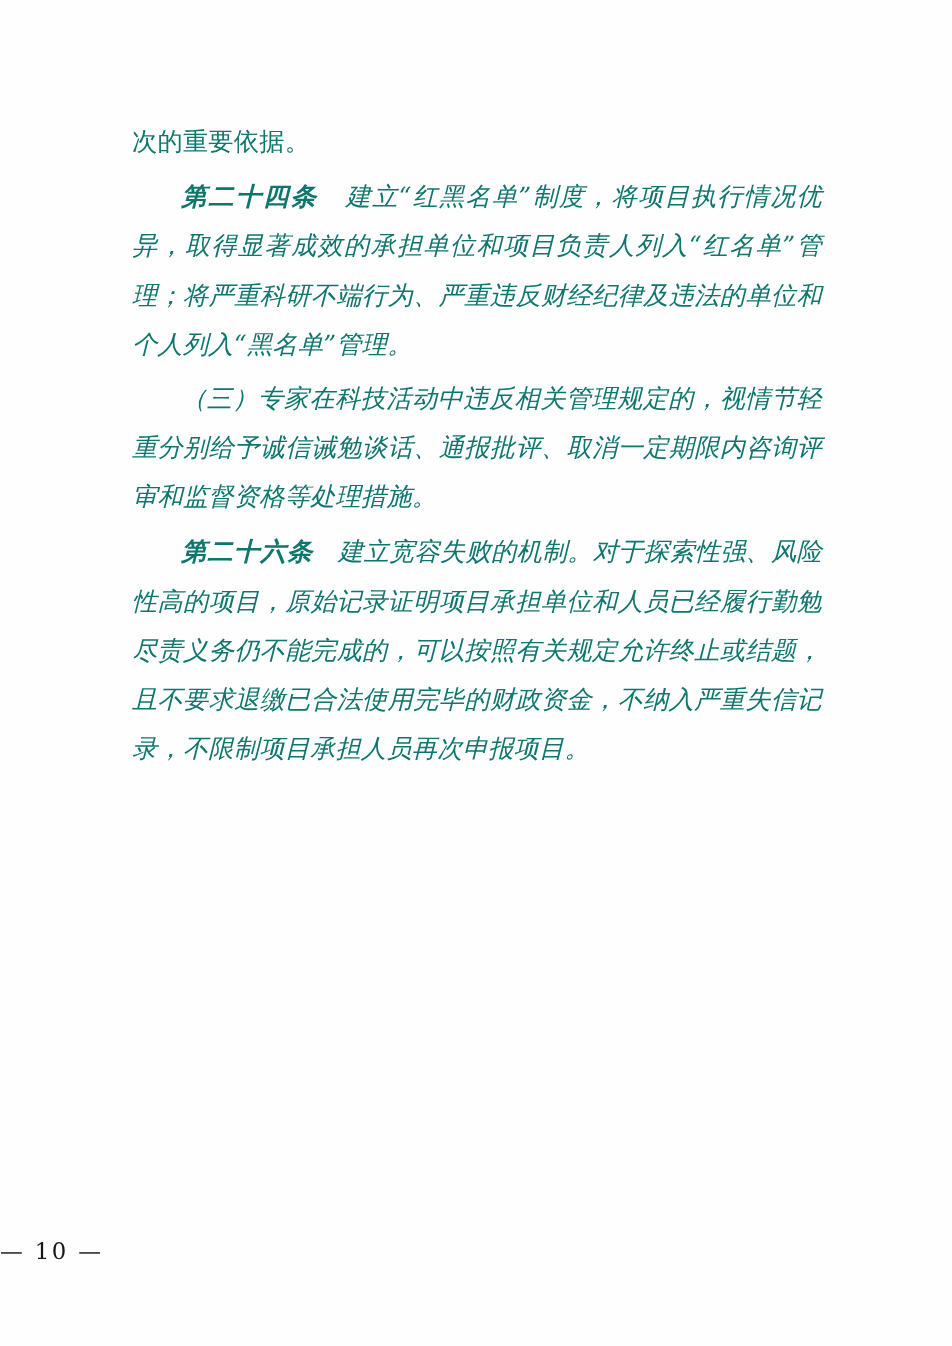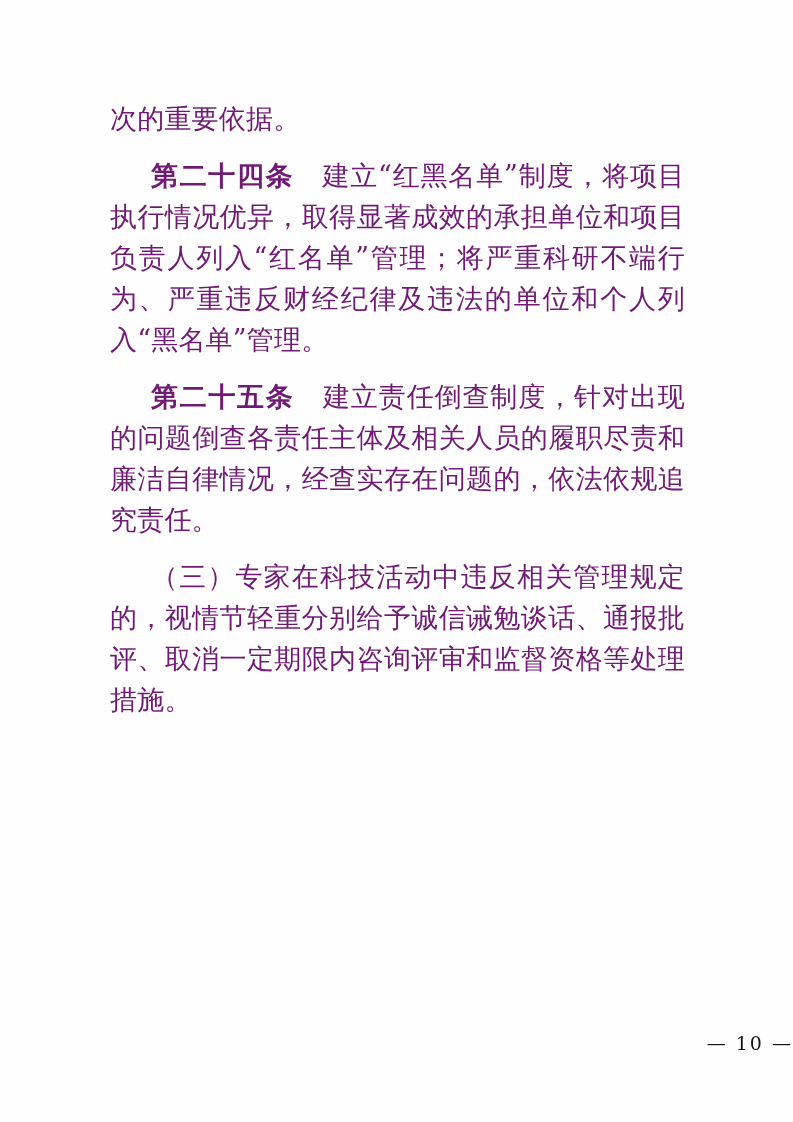--- a/index.html
+++ b/index.html
@@ -23,44 +23,45 @@
     height: 1122px;
     background: #fefefe;
   }
   .content {
     position: absolute;
     left: 110px;
     top: 98px;
     width: 575px;
   }
   .para {
-    font-size: 27px;
+    font-size: 21px;
     line-height: 41px;
     text-align: justify;
     text-justify: inter-ideograph;
     margin: 0;
     letter-spacing: 0.2px;
-    color: #701a75;
+    color: #0f766e;
   }
   .para + .para {
-    margin-top: 16px;
+    margin-top: 4px;
+    font-style: italic;
   }
   .indent {
     text-indent: 41px;
   }
   .article-label {
     font-weight: bold;
     letter-spacing: 1px;
   }
   .footer {
     position: absolute;
     left: 0;
     top: 1032px;
     width: 793px;
-    text-align: right;
+    text-align: left;
     font-size: 19px;
     color: #161616;
     font-family: "DejaVu Serif", "Liberation Serif", serif;
     letter-spacing: 2px;
   }
 </style>
 </head>
 <body>
 
 <div class="page">
@@ -68,29 +69,29 @@
 
     <p class="para">
       <span>次的重要依据。</span>
     </p>
 
     <p class="para indent">
       <span class="article-label">第二十四条</span>
       <span>&nbsp;&nbsp;</span><span>建立“红黑名单”制度，将项目执行情况优异，取得显著成效的承担单位和项目负责人列入“红名单”管理；将严重科研不端行为、严重违反财经纪律及违法的单位和个人列入“黑名单”管理。</span>
     </p>
 
-    <p class="para indent">
-      <span class="article-label">第二十五条</span>
-      <span>&nbsp;&nbsp;</span><span>建立责任倒查制度，针对出现的问题倒查各责任主体及相关人员的履职尽责和廉洁自律情况，经查实存在问题的，依法依规追究责任。</span>
-    </p>
 
 
 
     <p class="para indent">
       <span>（三）专家在科技活动中违反相关管理规定的，视情节轻重分别给予诚信诫勉谈话、通报批评、取消一定期限内咨询评审和监督资格等处理措施。</span>
     </p>
 
+    <p class="para indent">
+      <span class="article-label">第二十六条</span>
+      <span>&nbsp;&nbsp;</span><span>建立宽容失败的机制。对于探索性强、风险性高的项目，原始记录证明项目承担单位和人员已经履行勤勉尽责义务仍不能完成的，可以按照有关规定允许终止或结题，且不要求退缴已合法使用完毕的财政资金，不纳入严重失信记录，不限制项目承担人员再次申报项目。</span>
+    </p>
 
 
   </div>
 
   <div class="footer">— 10 —</div>
 </div>
 
 </body></html>

